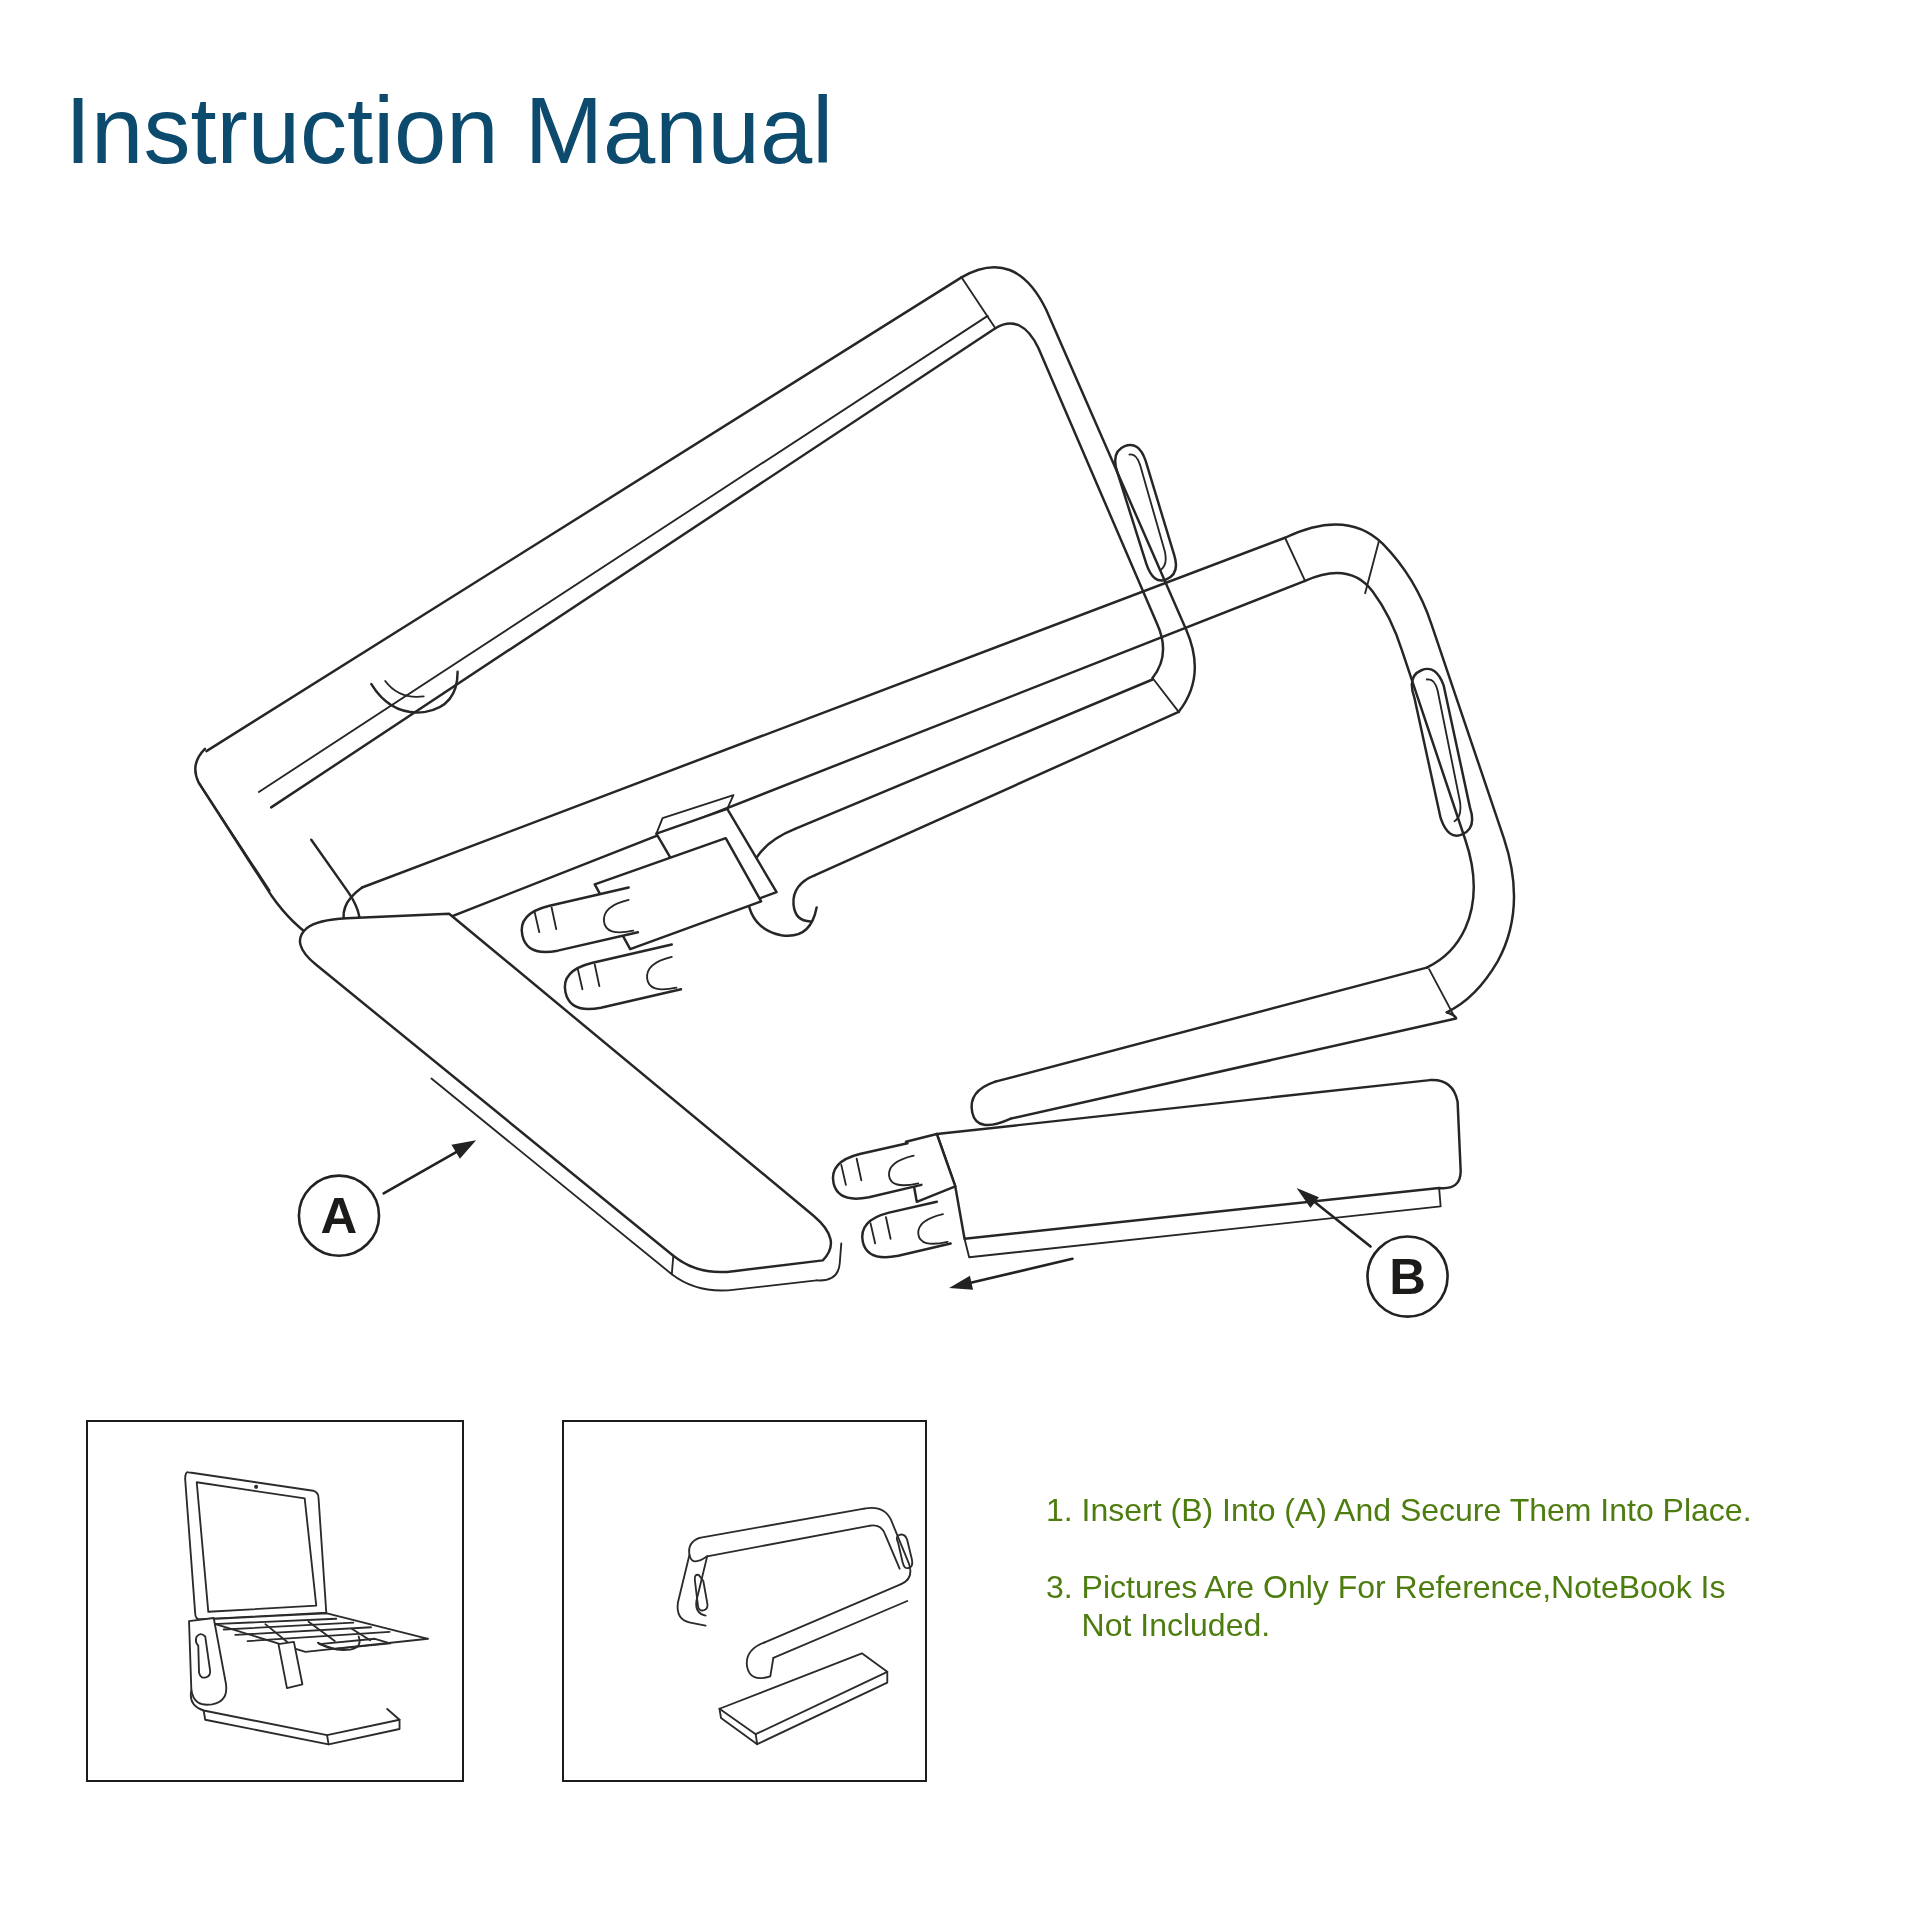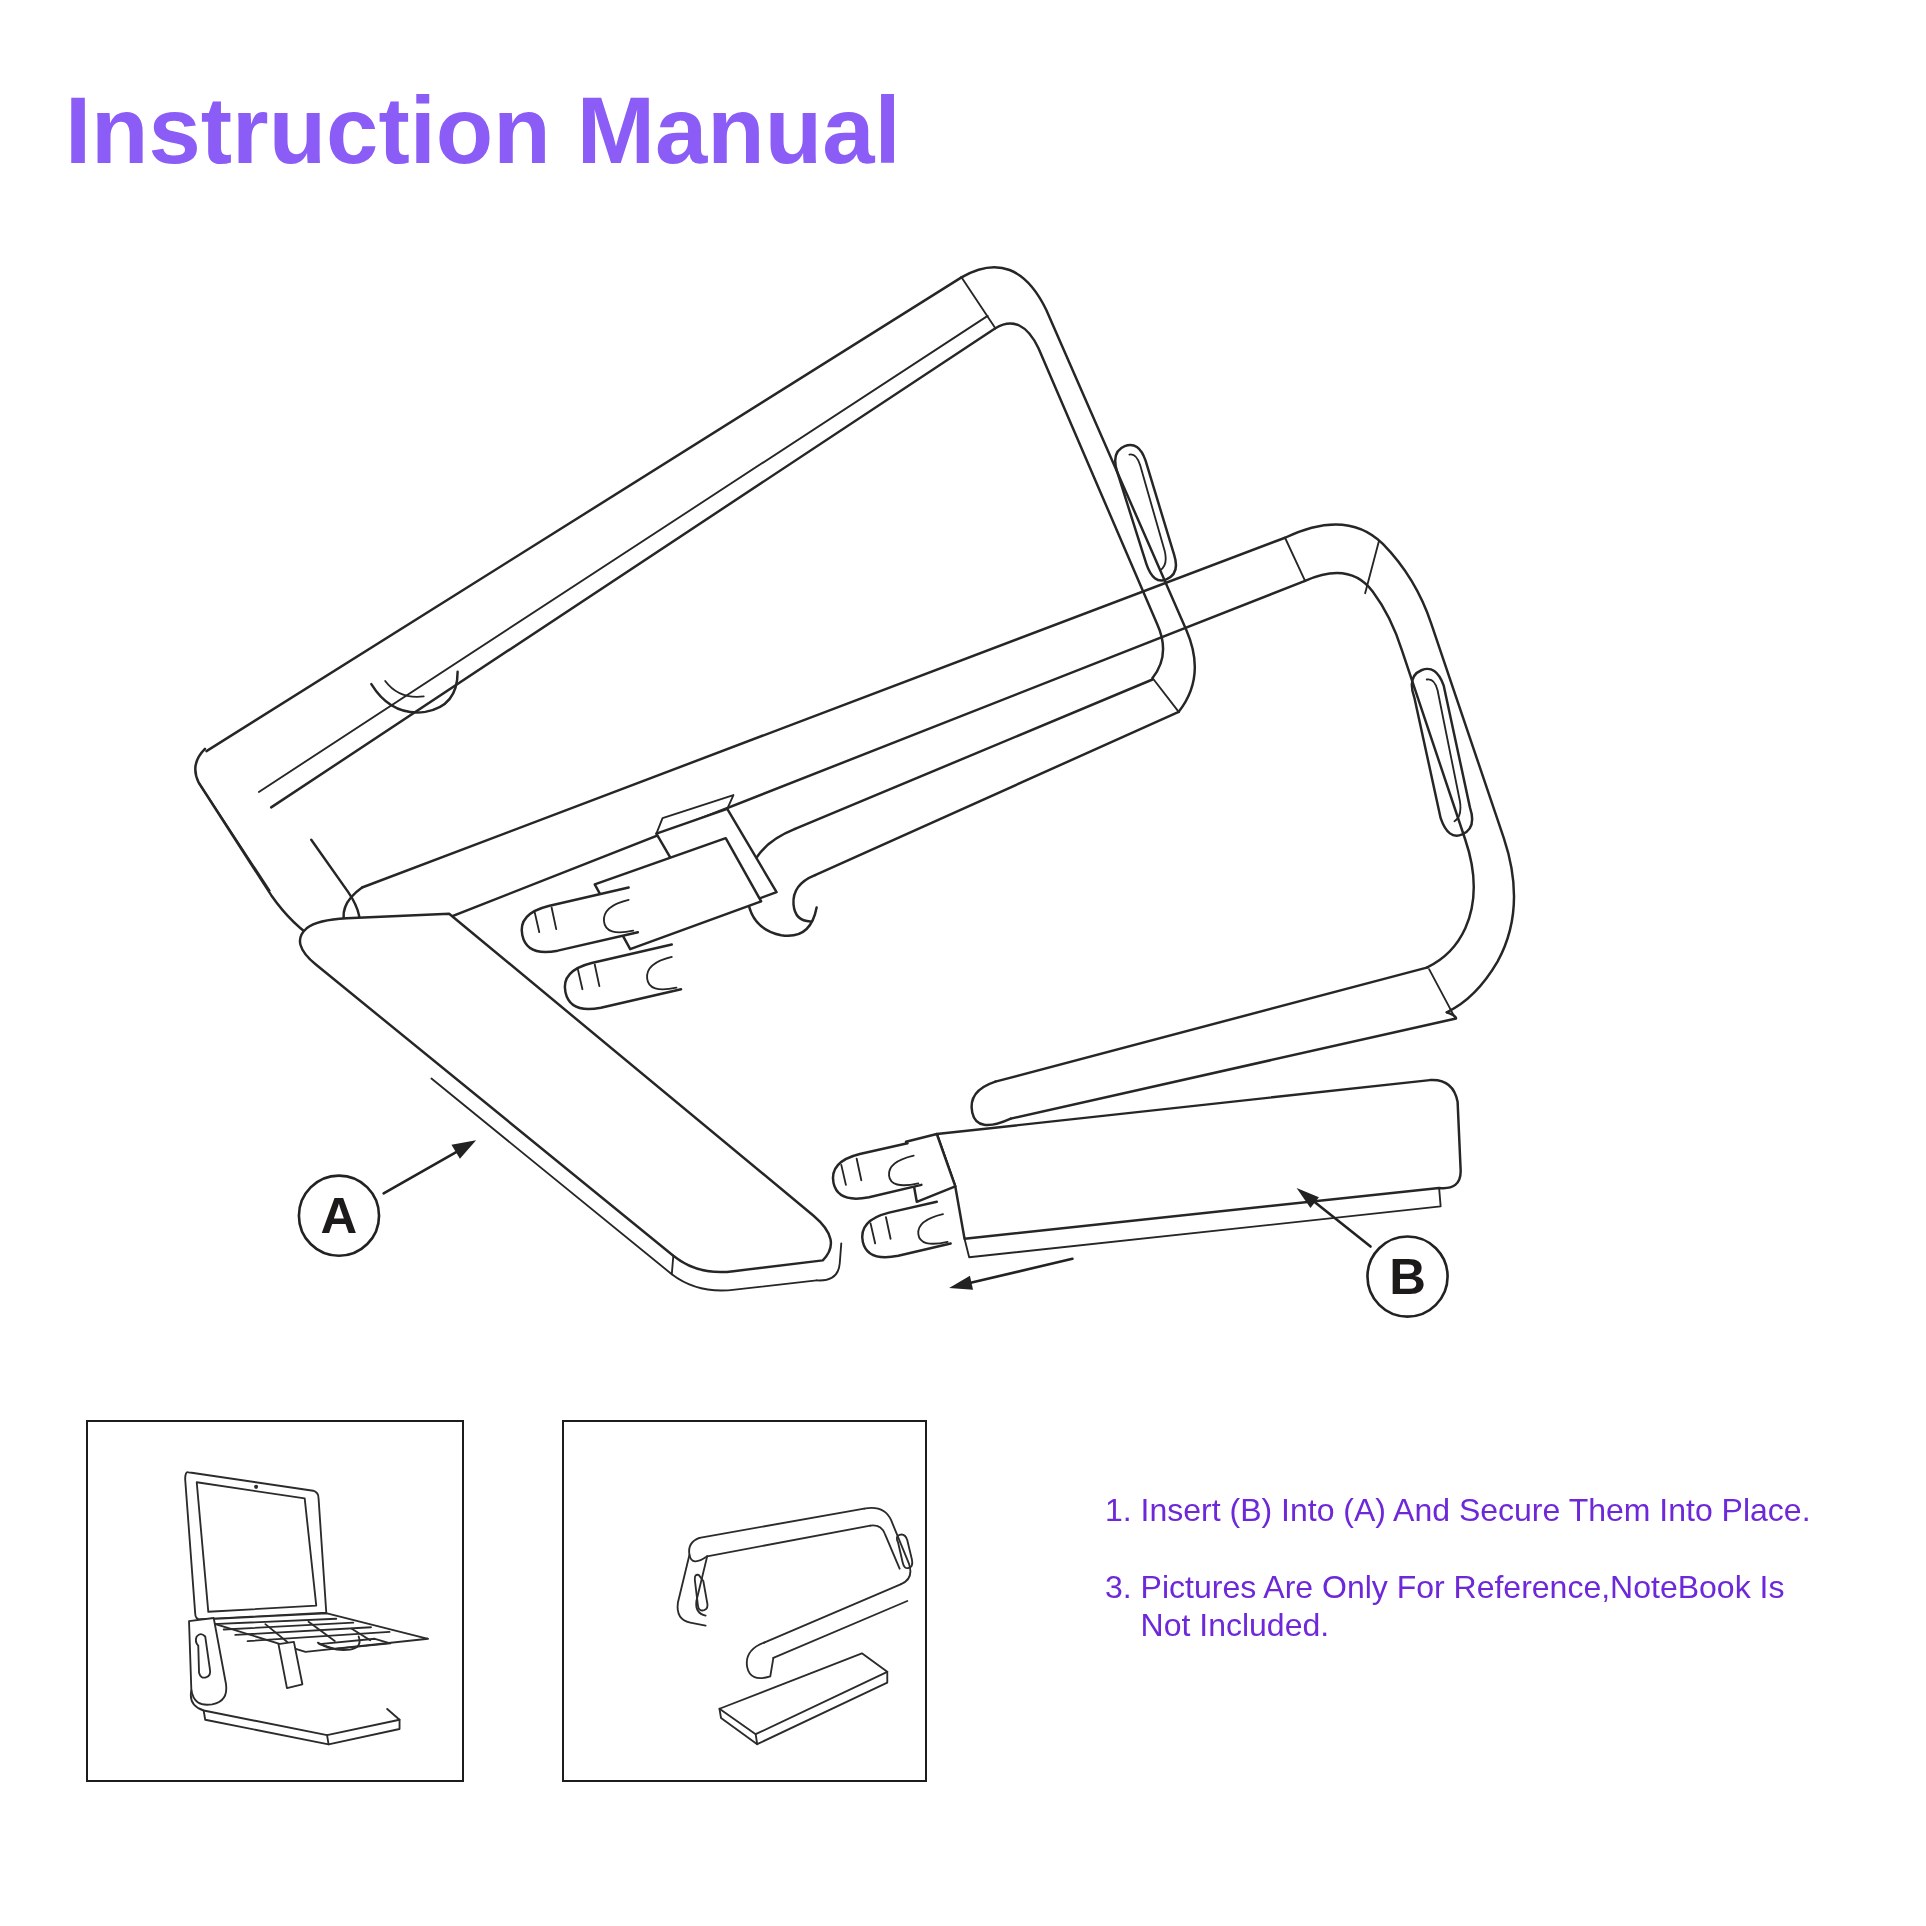--- a/index.html
+++ b/index.html
@@ -1,26 +1,26 @@
 <!DOCTYPE html>
 <html style="font-size:12.3px"><head>
 <meta charset="utf-8">
 <style>
   html,body{margin:0;padding:0;background:#fff;}
   .page{position:relative;width:1926px;height:1926px;background:#ffffff;overflow:hidden;
         font-family:"Liberation Sans", sans-serif;color:#1d1b19;}
-  .title{position:absolute;left:65px;top:77px;font-size:94px;font-weight:700;
-         letter-spacing:0px;color:#8b5cf6;white-space:pre;}
+  .title{position:absolute;left:65px;top:77px;font-size:94px;font-weight:400;
+         letter-spacing:0px;color:#0c4a6e;white-space:pre;}
   .diagram-svg{position:absolute;left:0;top:0;width:1926px;height:1926px;}
   .inset{position:absolute;border:2.3px solid #1c1c1c;background:#fff;}
   .inset-1{left:86px;top:1420px;width:374px;height:358px;}
   .inset-2{left:562px;top:1420px;width:361px;height:358px;}
   .inset svg{display:block;width:100%;height:100%;}
-  .instructions{position:absolute;left:1105px;top:1492px;font-size:32px;line-height:1.18;
-                color:#6d28d9;}
+  .instructions{position:absolute;left:1046px;top:1492px;font-size:32px;line-height:1.18;
+                color:#4d7c0f;}
   .instructions .item{white-space:pre;margin:0 0 39px 0;}
   .lineart{stroke:#262626;stroke-width:3.2;fill:none;stroke-linecap:round;stroke-linejoin:round;}
   .lineart-fill{stroke:#262626;stroke-width:3.2;fill:#ffffff;stroke-linecap:round;stroke-linejoin:round;}
   .thin{stroke-width:2.4;}
   .callout-circle{stroke:#222;stroke-width:3.4;fill:#fff;}
   .callout-letter{font-family:"Liberation Sans", sans-serif;font-size:66px;font-weight:600;fill:#1d1b19;}
   .arrow-line{stroke:#222;stroke-width:3.4;fill:none;stroke-linecap:round;}
   .arrow-head{fill:#222;stroke:none;}
   .inset-line{stroke:#2b2b2b;stroke-width:2.4;fill:none;stroke-linecap:round;stroke-linejoin:round;}
   .inset-fill{stroke:#2b2b2b;stroke-width:2.4;fill:#fff;stroke-linecap:round;stroke-linejoin:round;}

